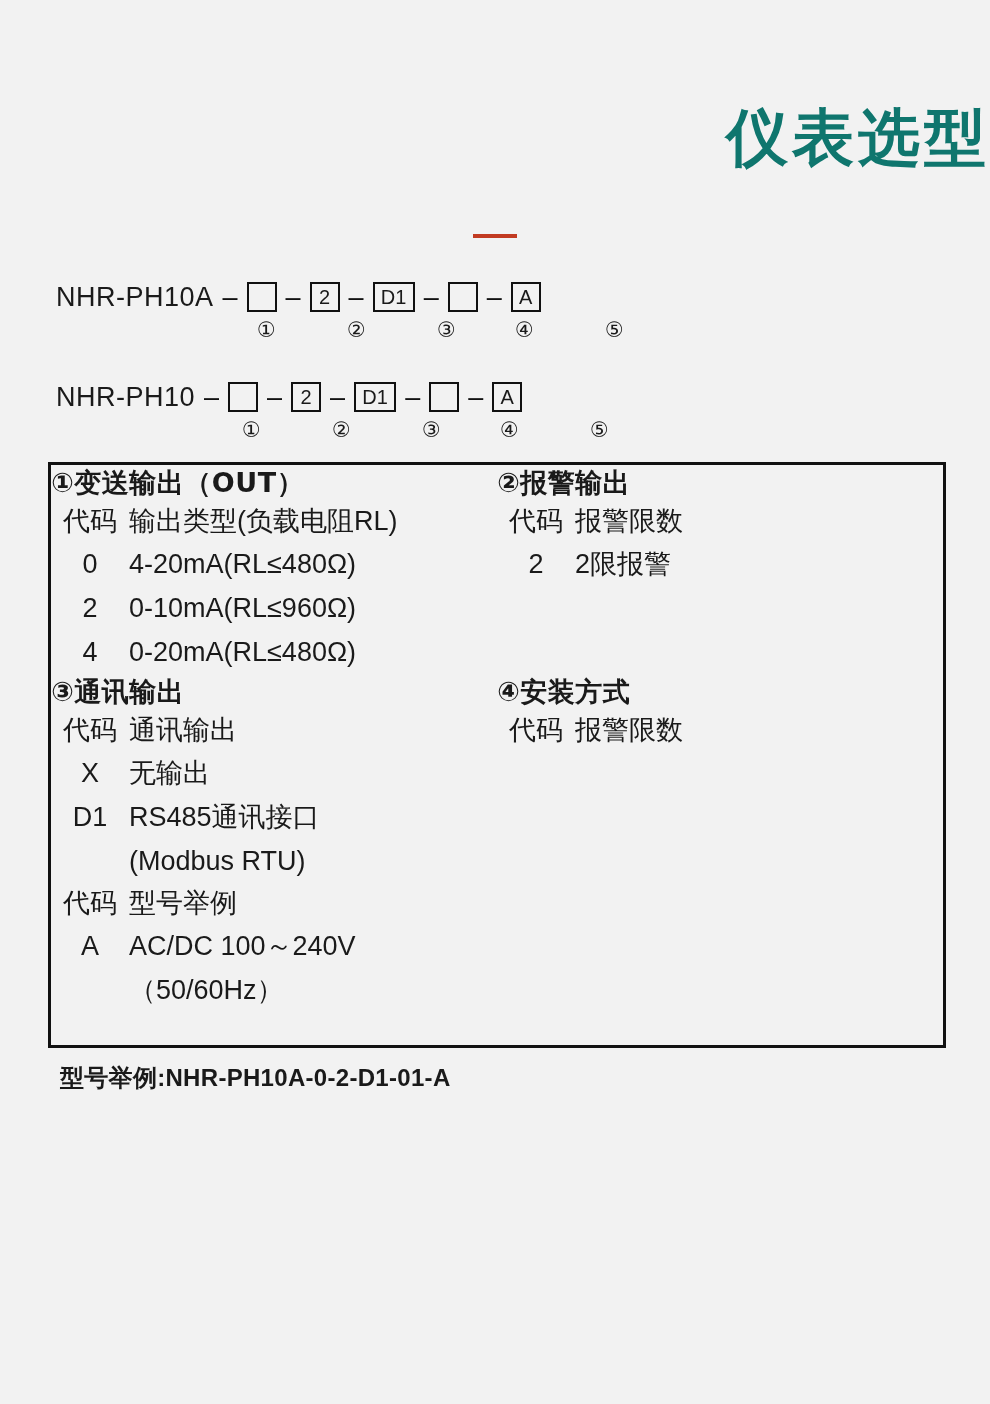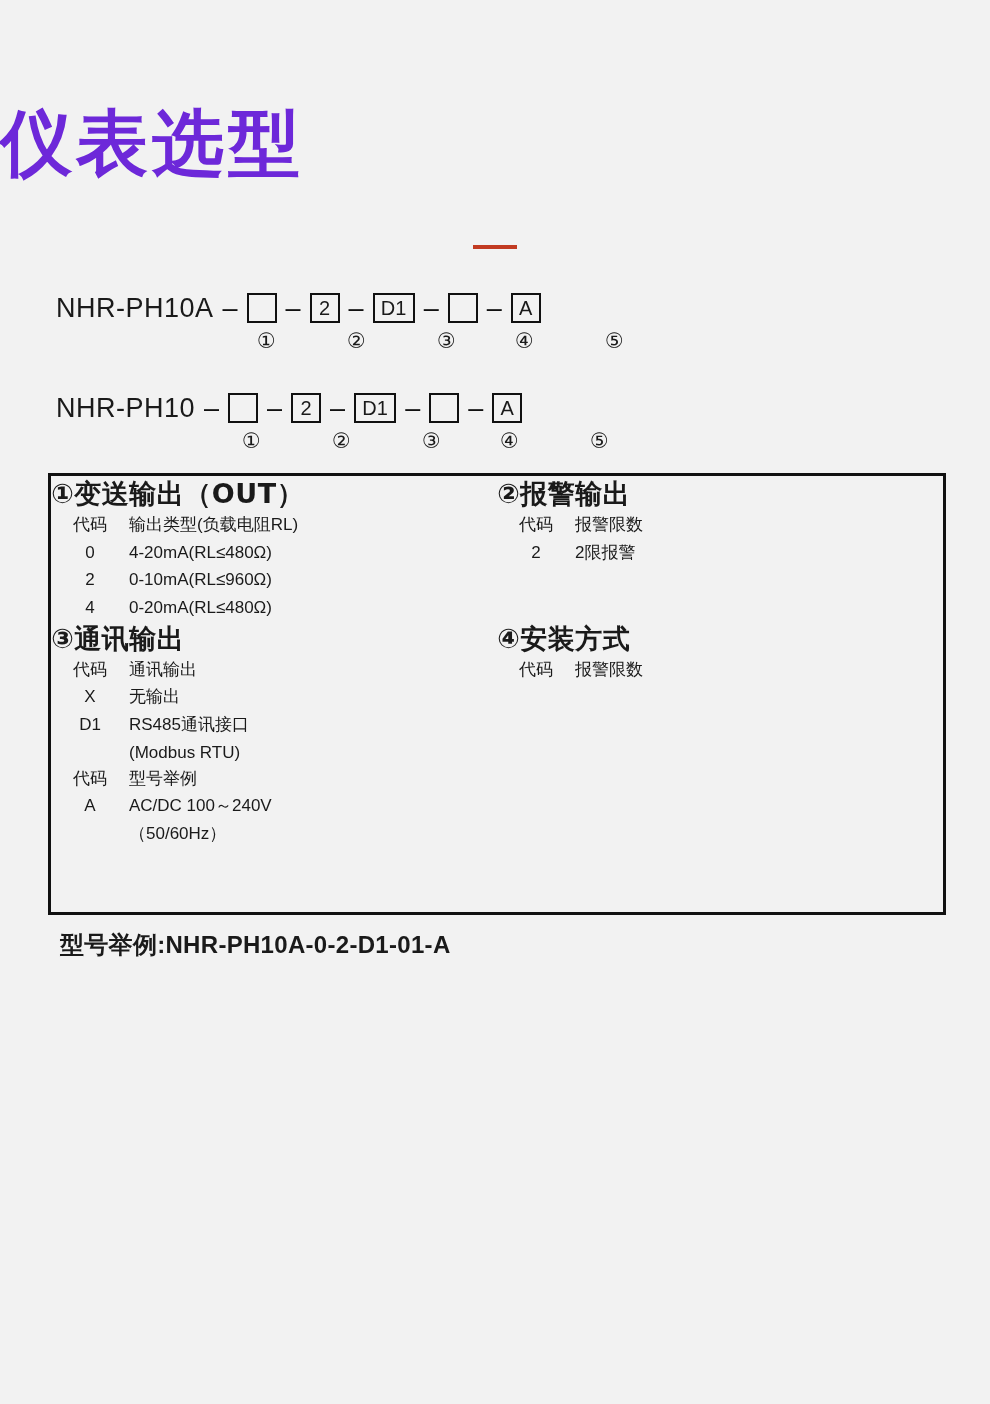--- a/index.html
+++ b/index.html
@@ -15,27 +15,27 @@
     position: relative;
     overflow: hidden;
   }
   .page {
     width: 990px;
     height: 1404px;
     position: relative;
     box-sizing: border-box;
   }
   .title {
-    text-align: left;
-    font-size: 72px;
+    text-align: right;
+    font-size: 62px;
     font-weight: bold;
     letter-spacing: 4px;
     padding-top: 104px;
     line-height: 1.1;
-    color: #6d28d9;
+    color: #0f766e;
     font-family: "DejaVu Sans", "Liberation Sans", sans-serif;
   }
   .divider-wrap {
     text-align: center;
     margin-top: 52px;
   }
   .divider {
     display: inline-block;
     width: 44px;
     height: 4px;
@@ -116,21 +116,21 @@
   .vline {
     border-right: 2px solid #111;
   }
   .vline3 {
     border-right: 3px solid #111;
   }
   .hline3 {
     border-bottom: 3px solid #111;
   }
   .cell {
-    font-size: 17px;
+    font-size: 27px;
     padding: 6px 10px;
     line-height: 1.55;
     margin-top: 35px;
   }
   .code-col {
     width: 78px;
     text-align: center;
   }
   .half {
     width: 50%;

